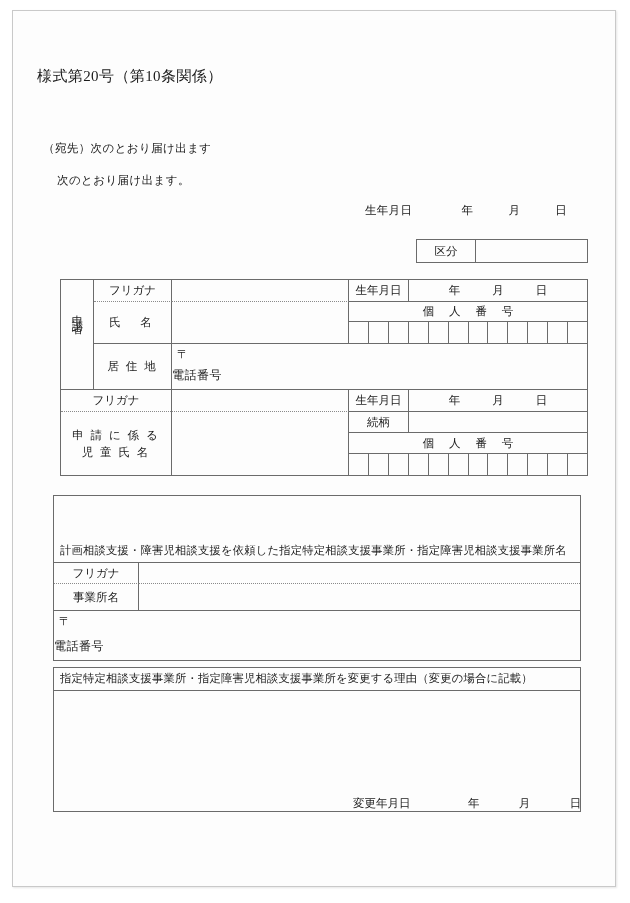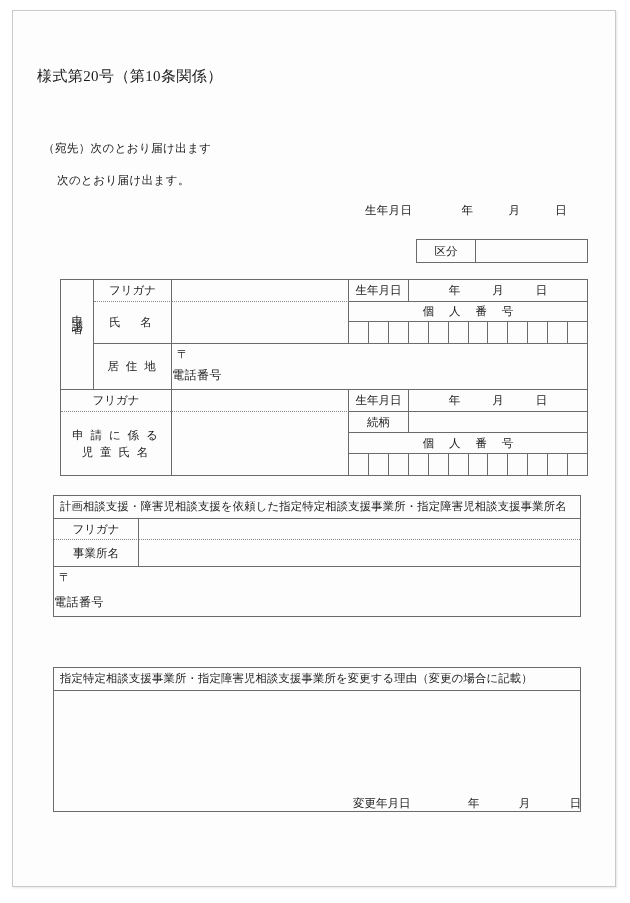--- a/index.html
+++ b/index.html
@@ -173,20 +173,21 @@
     text-align: center;
   }
 
   
   #office-table { left: 40px; top: 484px; width: 528px; }
   .office-head {
     padding: 3px 6px 4px 6px;
     letter-spacing: 0.2px;
     white-space: nowrap;
     font-size: 11.3px;
+    margin-top: 44px;
   }
   .o-lbl { width: 85px; }
 
   
   #reason-table { left: 40px; top: 656px; width: 528px; }
   .reason-head {
     padding: 3px 6px 4px 6px;
     letter-spacing: 0.2px;
     white-space: nowrap;
     font-size: 11.3px;

